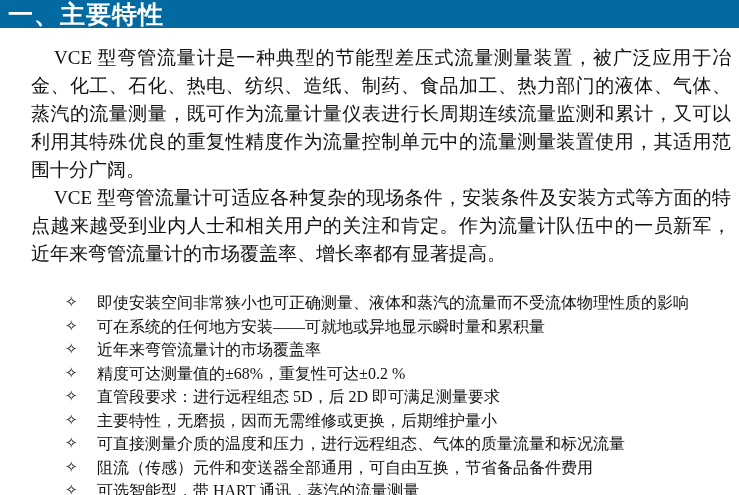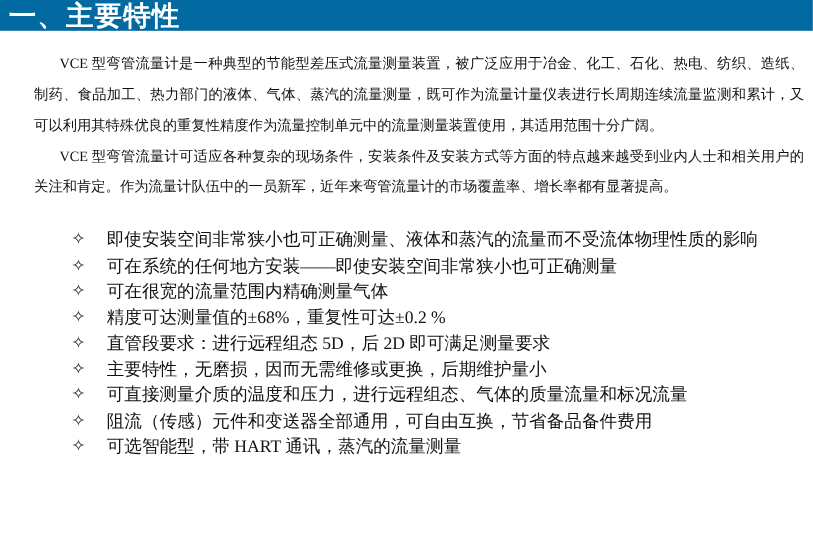--- a/index.html
+++ b/index.html
@@ -26,21 +26,21 @@
     font-weight: bold;
     font-size: 25px;
     padding-left: 8px;
     letter-spacing: 1px;
     white-space: nowrap;
   }
   .content {
     padding: 0 8px 0 31px;
   }
   .para {
-    font-size: 13px;
+    font-size: 19px;
     line-height: 28px;
     text-align: justify;
     text-indent: 23px;
     margin: 0;
   }
   .para-first {
     margin-top: 16px;
   }
   .feature-list {
     list-style: none;
@@ -75,25 +75,25 @@
   <p class="para para-first">VCE 型弯管流量计是一种典型的节能型差压式流量测量装置，被广泛应用于冶金、化工、石化、热电、纺织、造纸、制药、食品加工、热力部门的液体、气体、蒸汽的流量测量，既可作为流量计量仪表进行长周期连续流量监测和累计，又可以利用其特殊优良的重复性精度作为流量控制单元中的流量测量装置使用，其适用范围十分广阔。</p>
   <p class="para">VCE 型弯管流量计可适应各种复杂的现场条件，安装条件及安装方式等方面的特点越来越受到业内人士和相关用户的关注和肯定。作为流量计队伍中的一员新军，近年来弯管流量计的市场覆盖率、增长率都有显著提高。</p>
 
   <ul class="feature-list">
     <li class="feature-item">
       <span class="bullet-star">✧</span>
       <span class="feature-text">即使安装空间非常狭小也可正确测量、液体和蒸汽的流量而不受流体物理性质的影响</span>
     </li>
     <li class="feature-item">
       <span class="bullet-star">✧</span>
-      <span class="feature-text">可在系统的任何地方安装——即使安装空间非常狭小也可正确测量</span>
+      <span class="feature-text">可在系统的任何地方安装——可就地或异地显示瞬时量和累积量</span>
     </li>
     <li class="feature-item">
       <span class="bullet-star">✧</span>
-      <span class="feature-text">可在很宽的流量范围内精确测量气体</span>
+      <span class="feature-text">近年来弯管流量计的市场覆盖率</span>
     </li>
     <li class="feature-item">
       <span class="bullet-star">✧</span>
       <span class="feature-text">精度可达测量值的±68%，重复性可达±0.2 %</span>
     </li>
     <li class="feature-item">
       <span class="bullet-star">✧</span>
       <span class="feature-text">直管段要求：进行远程组态 5D，后 2D 即可满足测量要求</span>
     </li>
     <li class="feature-item">

